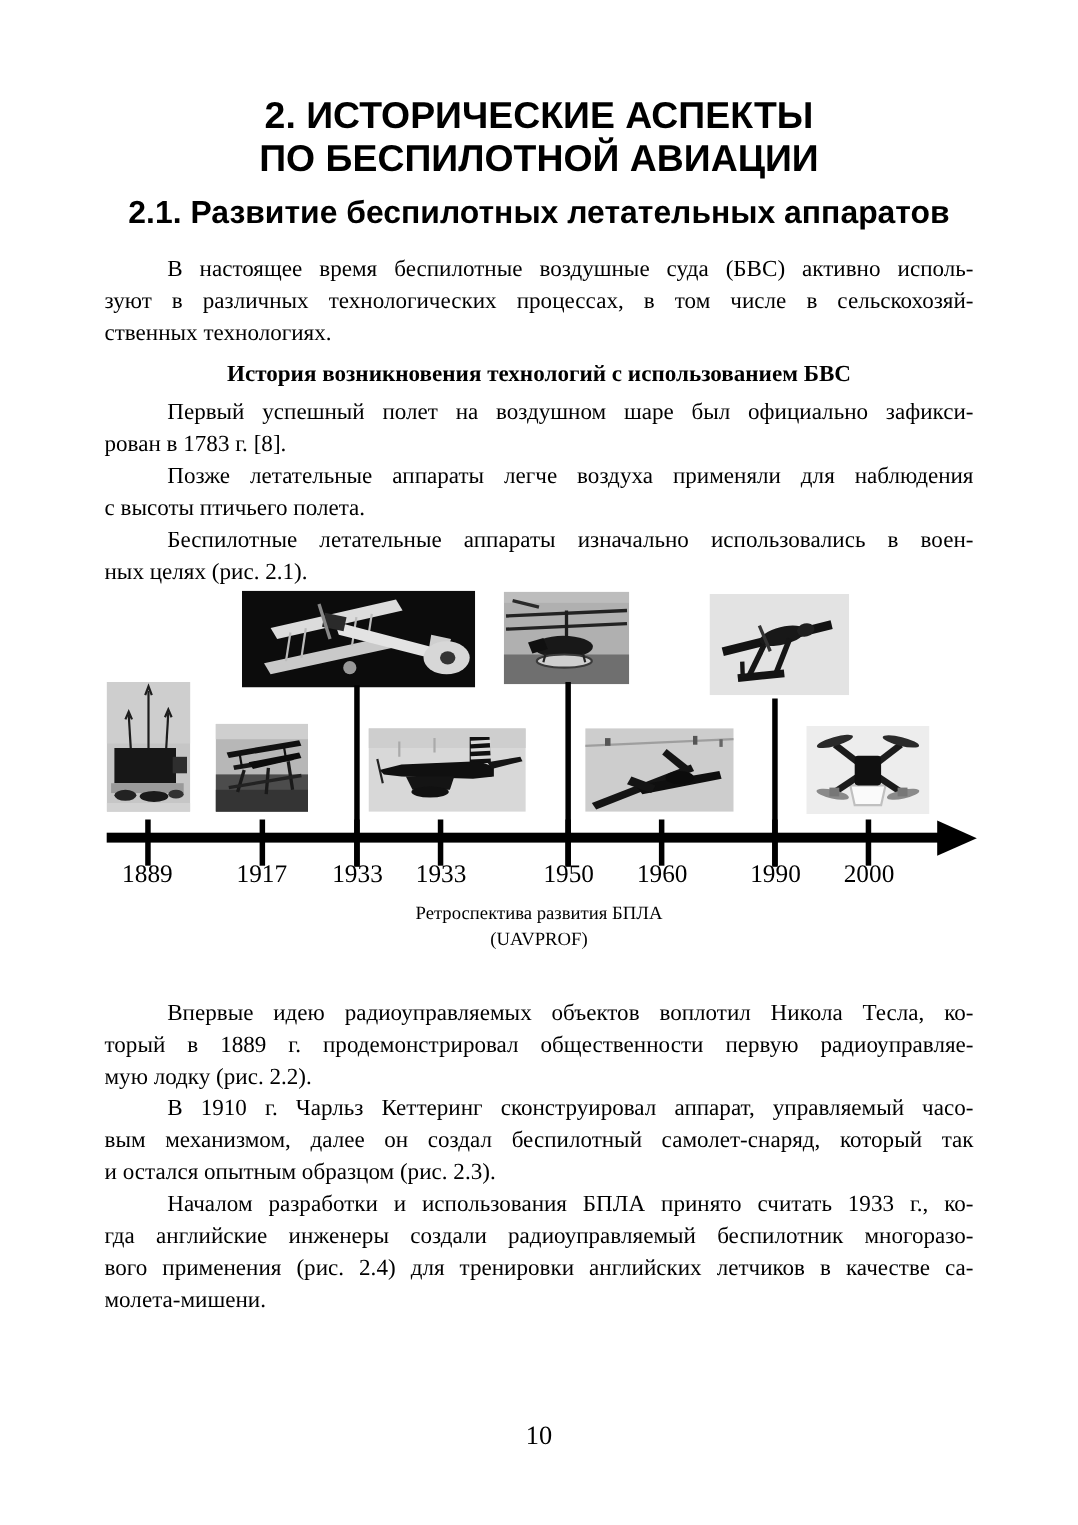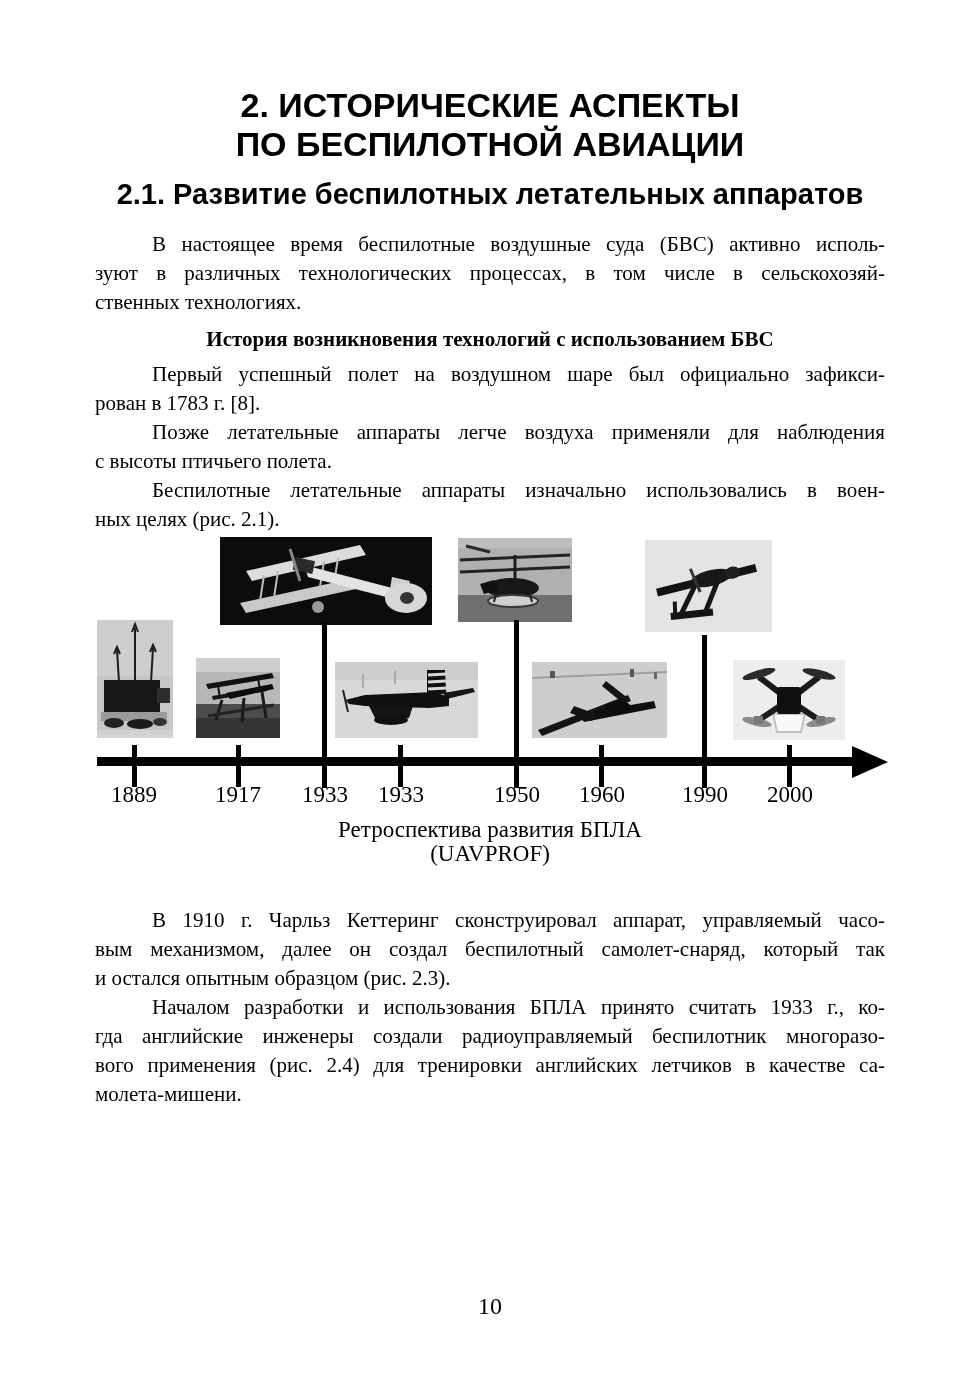--- a/index.html
+++ b/index.html
@@ -29,21 +29,21 @@
   .photo svg { display:block; width:100%; height:100%; }
   .axis-line { position:absolute; left:97px; top:222px; width:757px; height:9px; background:#000; }
   .arrowhead { position:absolute; left:852px; top:211px; width:0; height:0;
     border-left:36px solid #000; border-top:16px solid transparent; border-bottom:16px solid transparent; }
   .tick { position:absolute; top:210px; width:5px; height:42px; background:#000; }
   .connector { position:absolute; width:5px; background:#000; }
   .yearlabel { position:absolute; top:247px; width:90px; text-align:center; font-size:23px; }
 
   .caption { position:absolute; top:818px; left:0; right:0; text-align:center; }
   .cap-label { font-weight:bold; font-size:21px; line-height:30px; }
-  .cap-line  { font-size:23px; line-height:24px; }
+  .cap-line  { font-size:17px; line-height:24px; }
   .page-number { position:absolute; top:1293px; left:0; right:0; text-align:center; font-size:24px; }
 </style>
 </head>
 <body>
 
 <div class="page">
 
   <div class="chapter-title">
     <div>2. ИСТОРИЧЕСКИЕ АСПЕКТЫ</div>
     <div>ПО БЕСПИЛОТНОЙ АВИАЦИИ</div>
@@ -246,20 +246,25 @@
     <div class="yearlabel" style="left:745px;">2000</div>
   </div>
 
   <div class="caption">
     <div class="cap-line">Ретроспектива развития БПЛА</div>
     <div class="cap-line">(UAVPROF)</div>
   </div>
 
   <div class="textblock" id="block2">
     <div>
+      <div class="jl ind">Впервые идею радиоуправляемых объектов воплотил Никола Тесла, ко-</div>
+      <div class="jl">торый в 1889 г. продемонстрировал общественности первую радиоуправляе-</div>
+      <div class="jl last">мую лодку (рис. 2.2).</div>
+    </div>
+    <div>
       <div class="jl ind">В 1910 г. Чарльз Кеттеринг сконструировал аппарат, управляемый часо-</div>
       <div class="jl">вым механизмом, далее он создал беспилотный самолет-снаряд, который так</div>
       <div class="jl last">и остался опытным образцом (рис. 2.3).</div>
     </div>
     <div>
       <div class="jl ind">Началом разработки и использования БПЛА принято считать 1933 г., ко-</div>
       <div class="jl">гда английские инженеры создали радиоуправляемый беспилотник многоразо-</div>
       <div class="jl">вого применения (рис. 2.4) для тренировки английских летчиков в качестве са-</div>
       <div class="jl last">молета-мишени.</div>
     </div>

